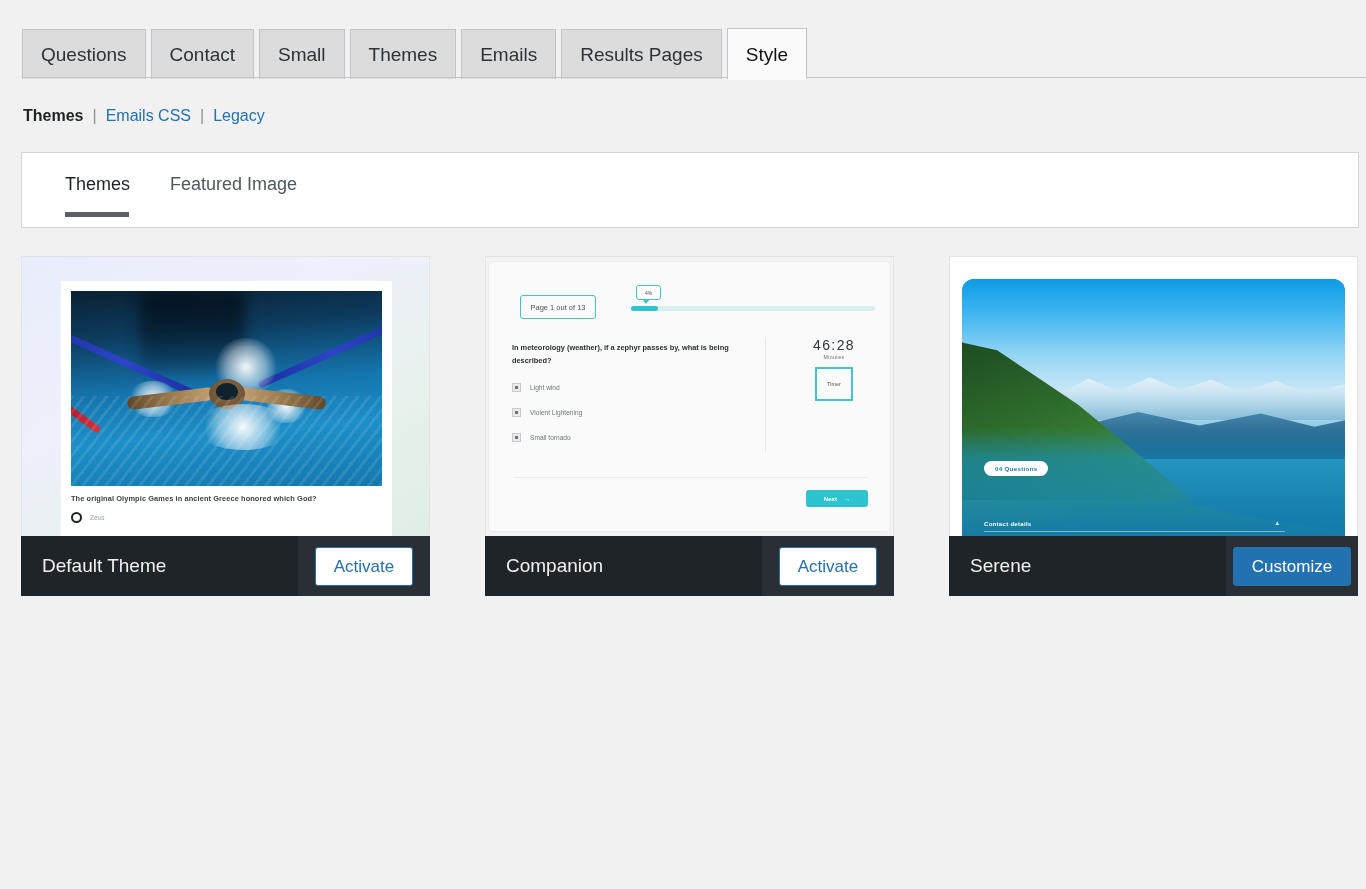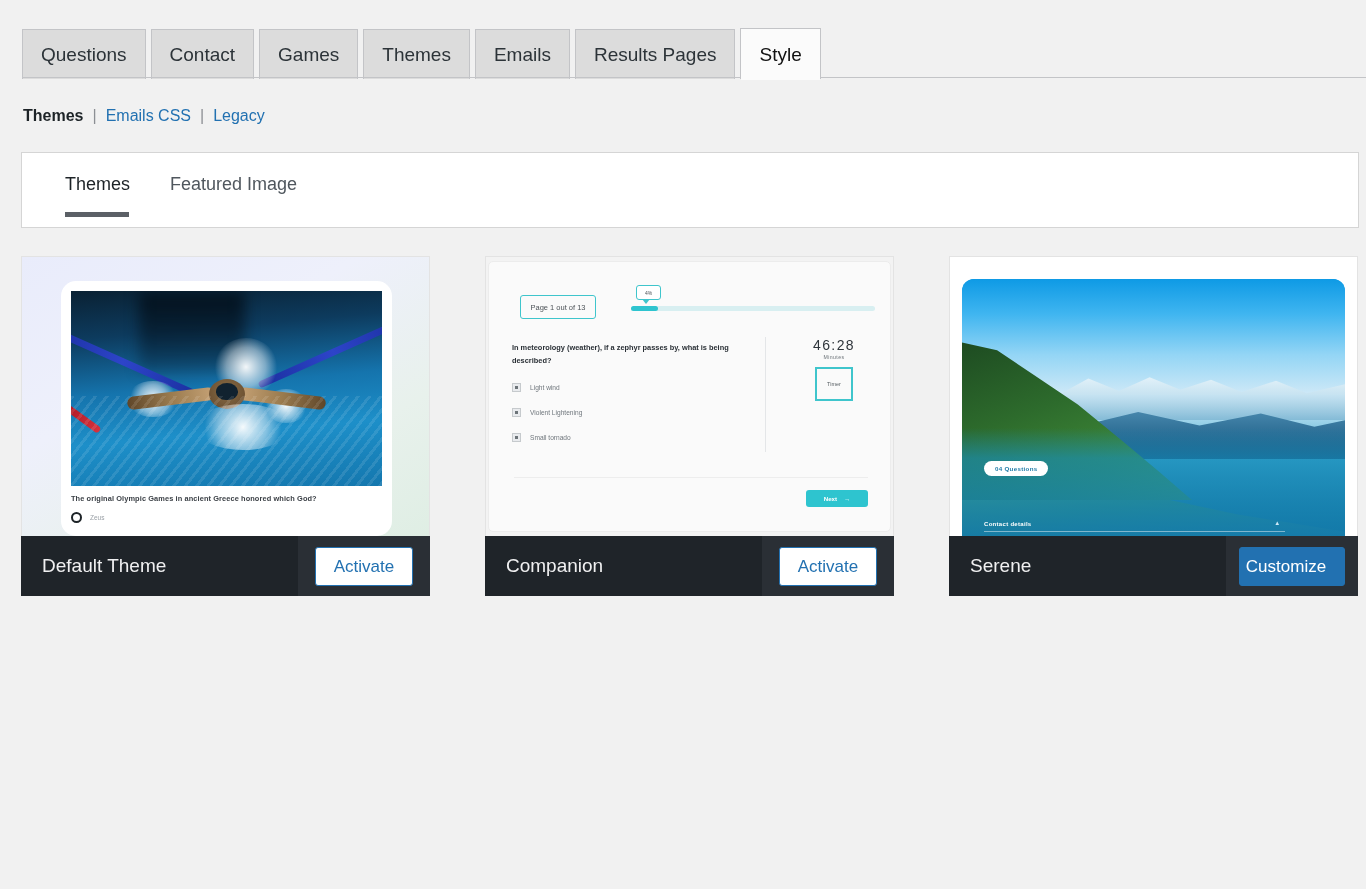--- a/index.html
+++ b/index.html
@@ -96,21 +96,20 @@
     border: 1px solid #e3e3e3;
     border-bottom: none;
   }
 
   
   .p1 { background: linear-gradient(150deg,#e9ecfb 0%, #eef0fb 38%, #e8f1ec 72%, #dfeee4 100%); }
   .p1 .sheet {
     position: absolute; left: 39px; top: 24px; width: 331px; bottom: 0;
     background: #ffffff;
     padding: 10px 10px 0 10px;
-    border-radius: 15px;
   }
   .photo {
     width: 311px; height: 195px; position: relative; overflow: hidden;
     background: linear-gradient(175deg,#0a2133 0%, #0d3b5e 22%, #1574ad 48%, #1d8fc9 70%, #1477ae 100%);
   }
   .photo .deepdark {
     position: absolute; left: 22%; top: 0; width: 34%; height: 42%;
     background: linear-gradient(180deg,#04121e 0%, rgba(6,32,54,0.25) 100%);
     filter: blur(7px);
   }
@@ -307,36 +306,36 @@
     background: #2a2f35;
   }
   .btn {
     cursor: pointer; font-size: 17px; border-radius: 3px; line-height: 1;
     padding: 10px 18px; white-space: nowrap;
   }
   .btn-secondary {
     background: #ffffff; color: #2271b1; border: 1px solid #2271b1;
   }
   .btn-primary {
-    background: #2271b1; color: #ffffff; border: 1px solid #2271b1; padding-left: 6px;
+    background: #2271b1; color: #ffffff; border: 1px solid #2271b1;
   }
 </style>
 </head>
 <body>
 
 <div class="tabbar">
   <div class="tabs">
     <div class="tab">
         <span>Questions</span>
       </div>
     <div class="tab">
         <span>Contact</span>
       </div>
     <div class="tab">
-        <span>Games</span>
+        <span>Small</span>
       </div>
     <div class="tab">
         <span>Themes</span>
       </div>
     <div class="tab">
         <span>Emails</span>
       </div>
     <div class="tab">
         <span>Results Pages</span>
       </div>

